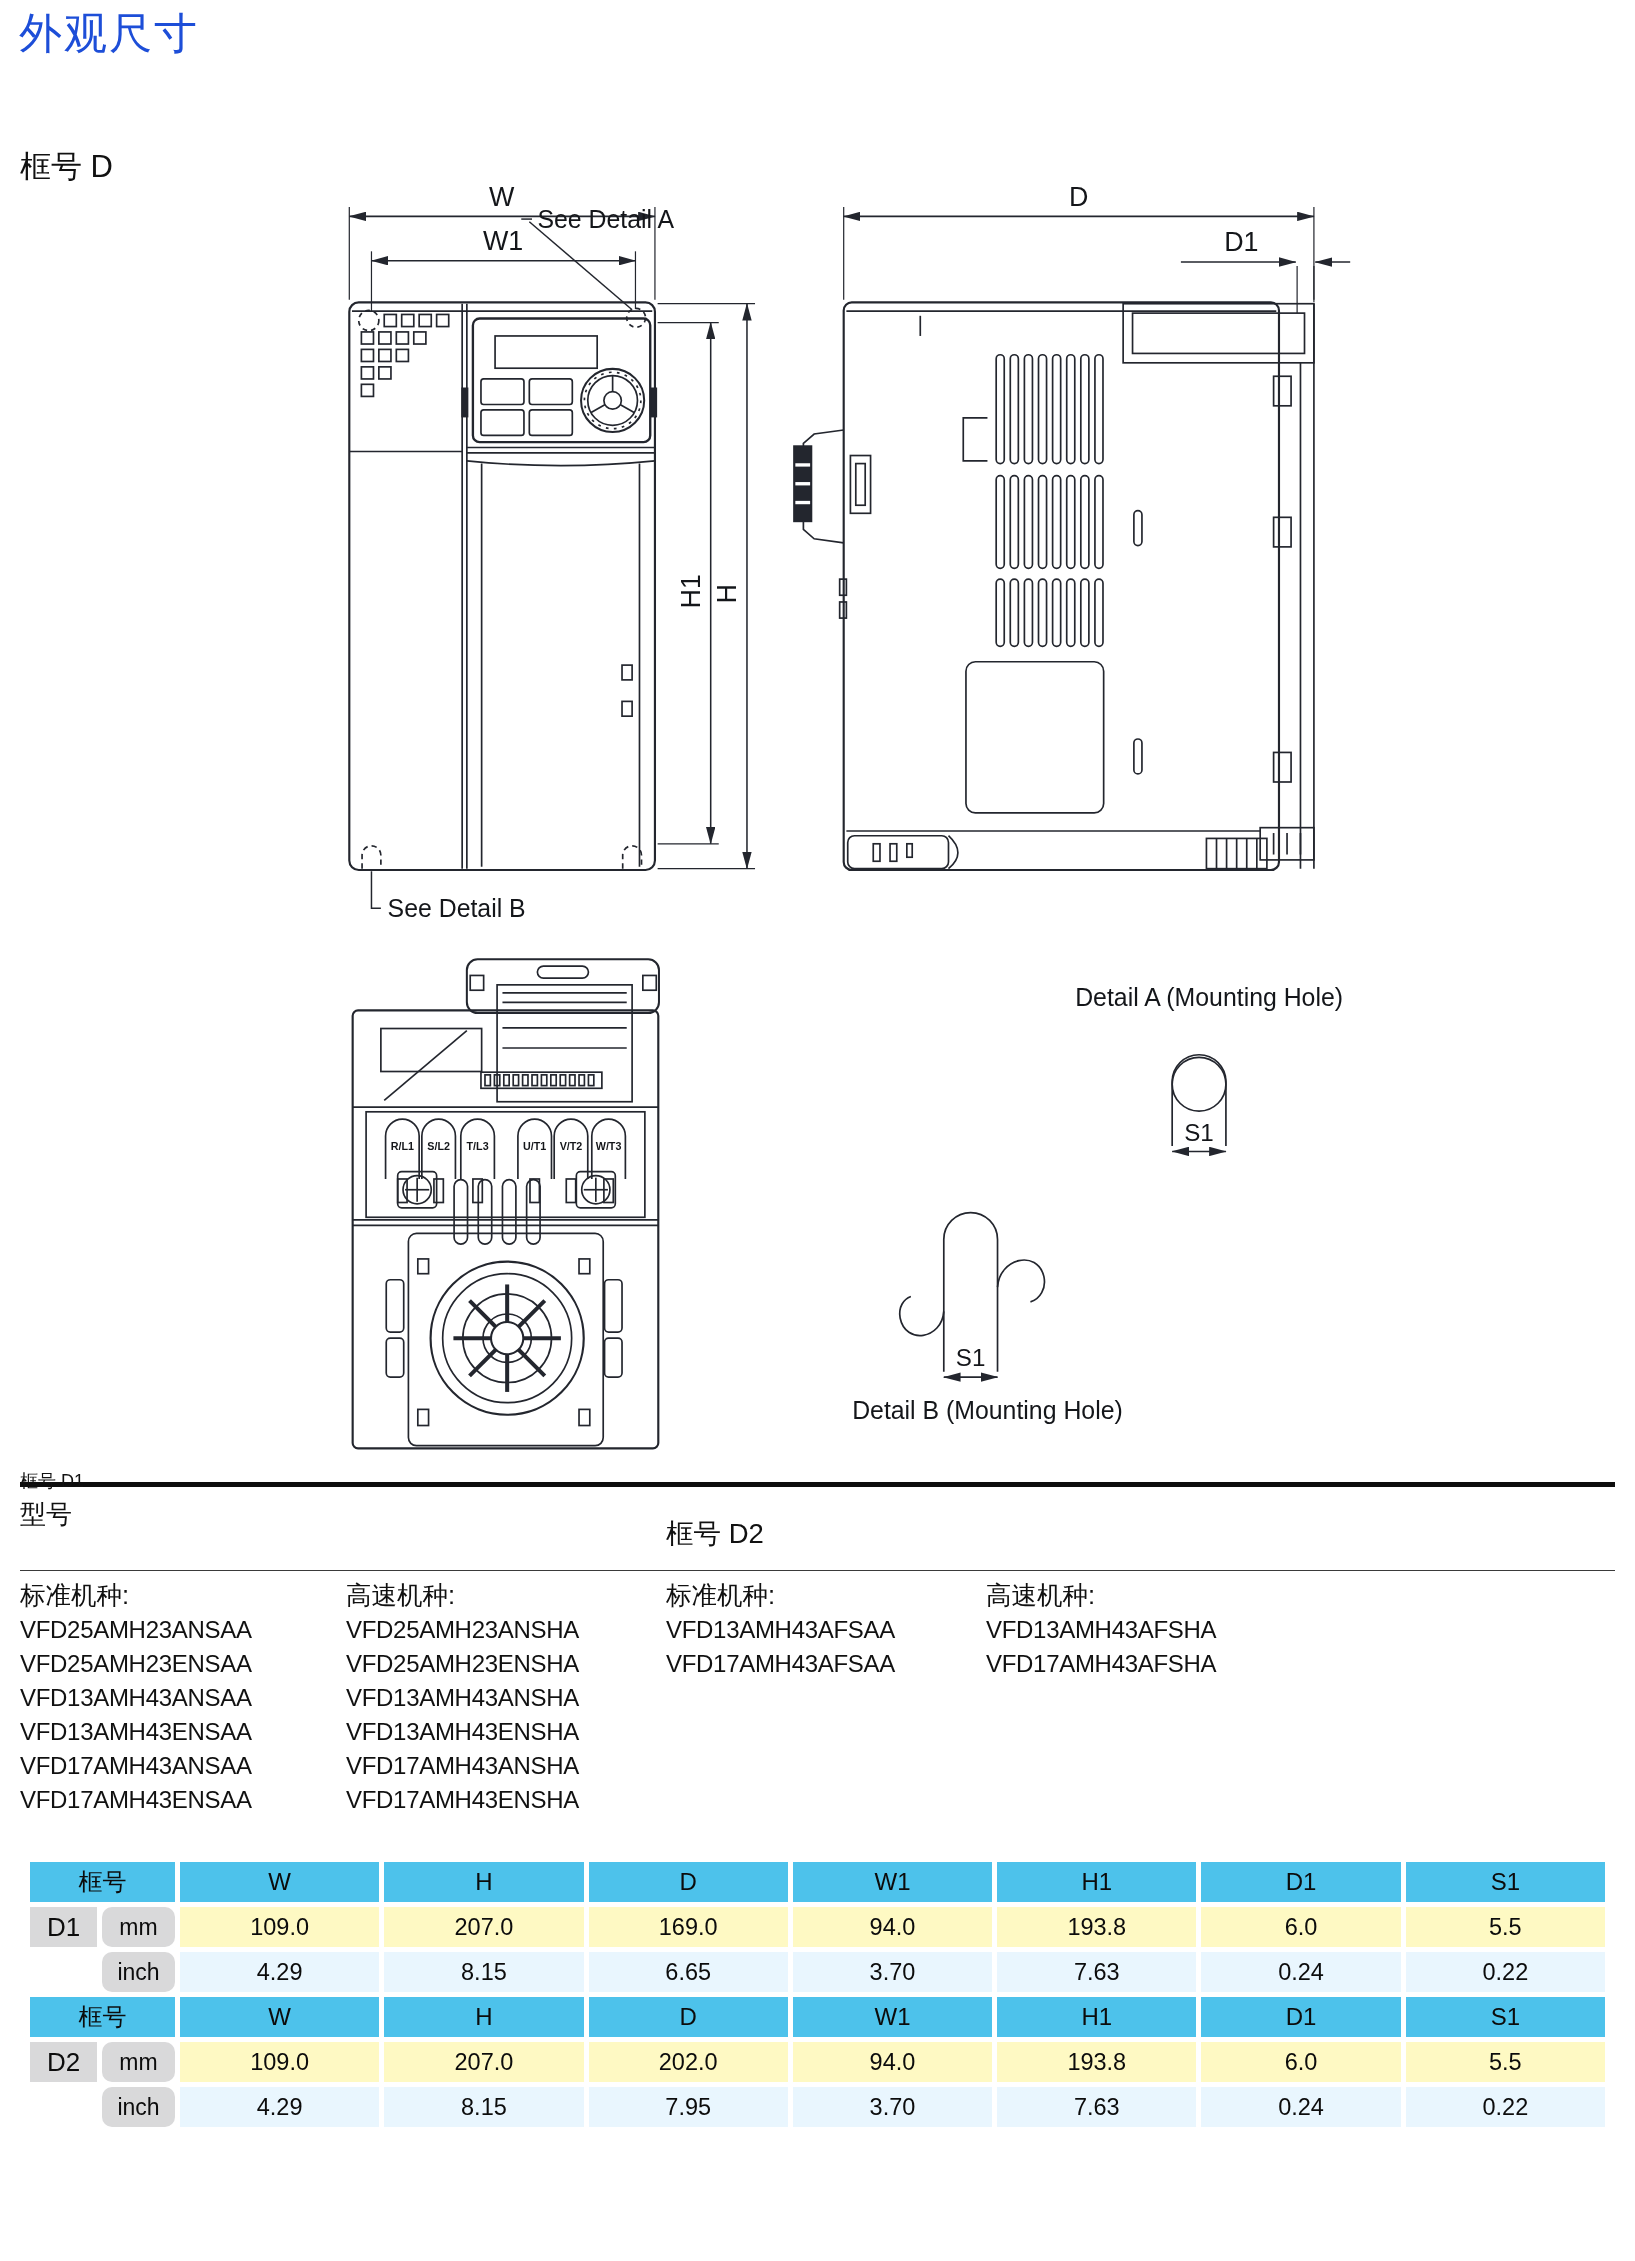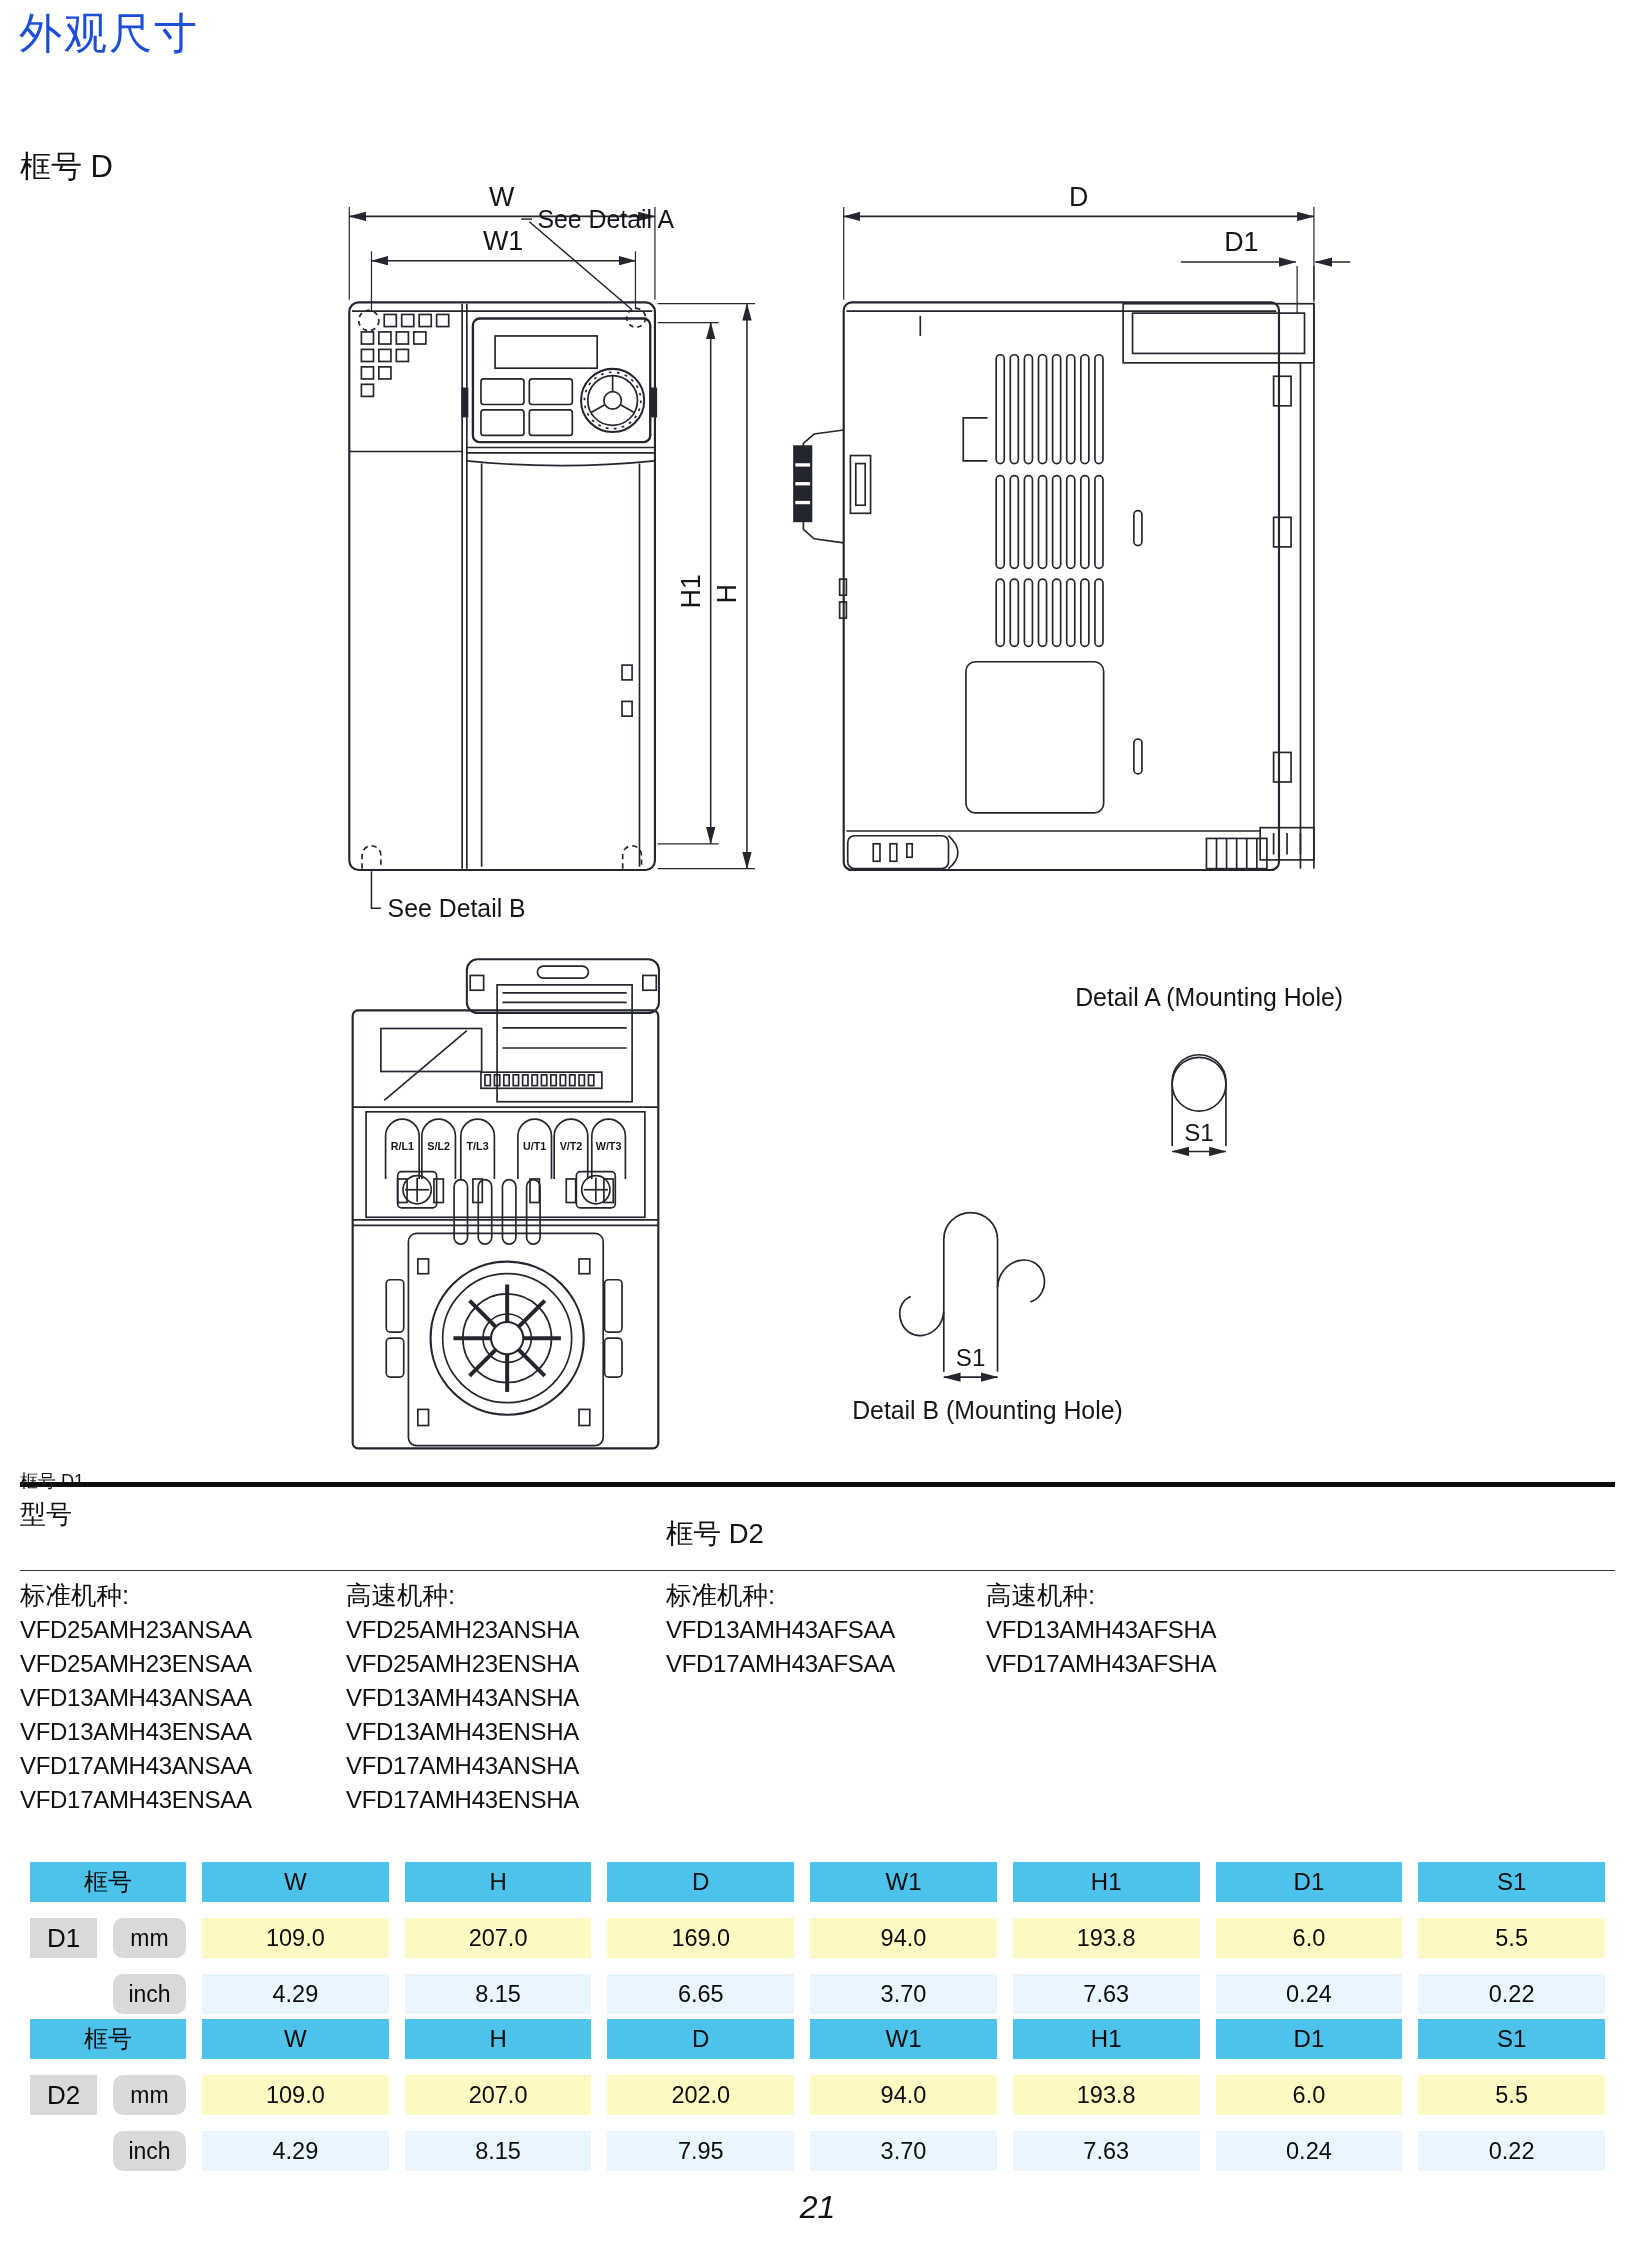--- a/index.html
+++ b/index.html
@@ -12,21 +12,21 @@
   .rule-thin{position:absolute;left:20px;top:1570px;width:1595px;height:1.3px;background:#3a3a3a;}
   .sec-label{position:absolute;font-size:26px;color:#111;}
   #lbl-model{left:20px;top:1497px;}
   #lbl-frame-d1{left:20px;top:1458px;font-size:18px;margin-top:11px;}
   #lbl-frame-d2{left:666px;top:1516px;font-size:27.5px;text-align:center;}
   .mcol{position:absolute;top:1577px;}
   .mcol .mc-head{font-size:25.5px;height:36px;line-height:36px;}
   .mcol .mc-item{font-size:24px;height:34px;line-height:34px;letter-spacing:-0.3px;}
   #mcol-1{left:20px;} #mcol-2{left:346px;} #mcol-3{left:666px;} #mcol-4{left:986px;}
   .dimtable{position:absolute;left:30px;top:1862px;width:1575px;}
-  .dt-block{display:grid;grid-template-columns:67px 73px repeat(7,1fr);gap:16px;background:#fff;margin-bottom:5.4px;}
+  .dt-block{display:grid;grid-template-columns:67px 73px repeat(7,1fr);gap:5px;background:#fff;margin-bottom:5.4px;}
   .dt-cell{display:flex;align-items:center;justify-content:center;height:40px;font-size:23.5px;color:#0c0c0c;}
   .dt-head{background:#4DC2EB;font-size:24px;}
   .dt-h-frame{grid-column:1/3;}
   .dt-frame{grid-row:2/4;background:#D9D9DA;font-size:26px;}
   .dt-unit{background:#D9D9DA;font-size:23px;border-radius:10px;}
   .dt-mm{background:#fef9c3;}
   .dt-inch{background:#E9F6FE;}
   .page-num{position:absolute;left:0;top:2189px;width:100%;text-align:center;font-size:32px;font-style:italic;color:#111;}
   svg text{fill:#14161a;stroke:none;font-family:"Liberation Sans","DejaVu Sans",sans-serif;}
 </style>
@@ -418,15 +418,14 @@
       <div class="dt-cell dt-inch">4.29</div>
       <div class="dt-cell dt-inch">8.15</div>
       <div class="dt-cell dt-inch">7.95</div>
       <div class="dt-cell dt-inch">3.70</div>
       <div class="dt-cell dt-inch">7.63</div>
       <div class="dt-cell dt-inch">0.24</div>
       <div class="dt-cell dt-inch">0.22</div>
     </div>
   </div>
 
-  <div class="page-num">21</div>
 </div>
 
 
 </body></html>

